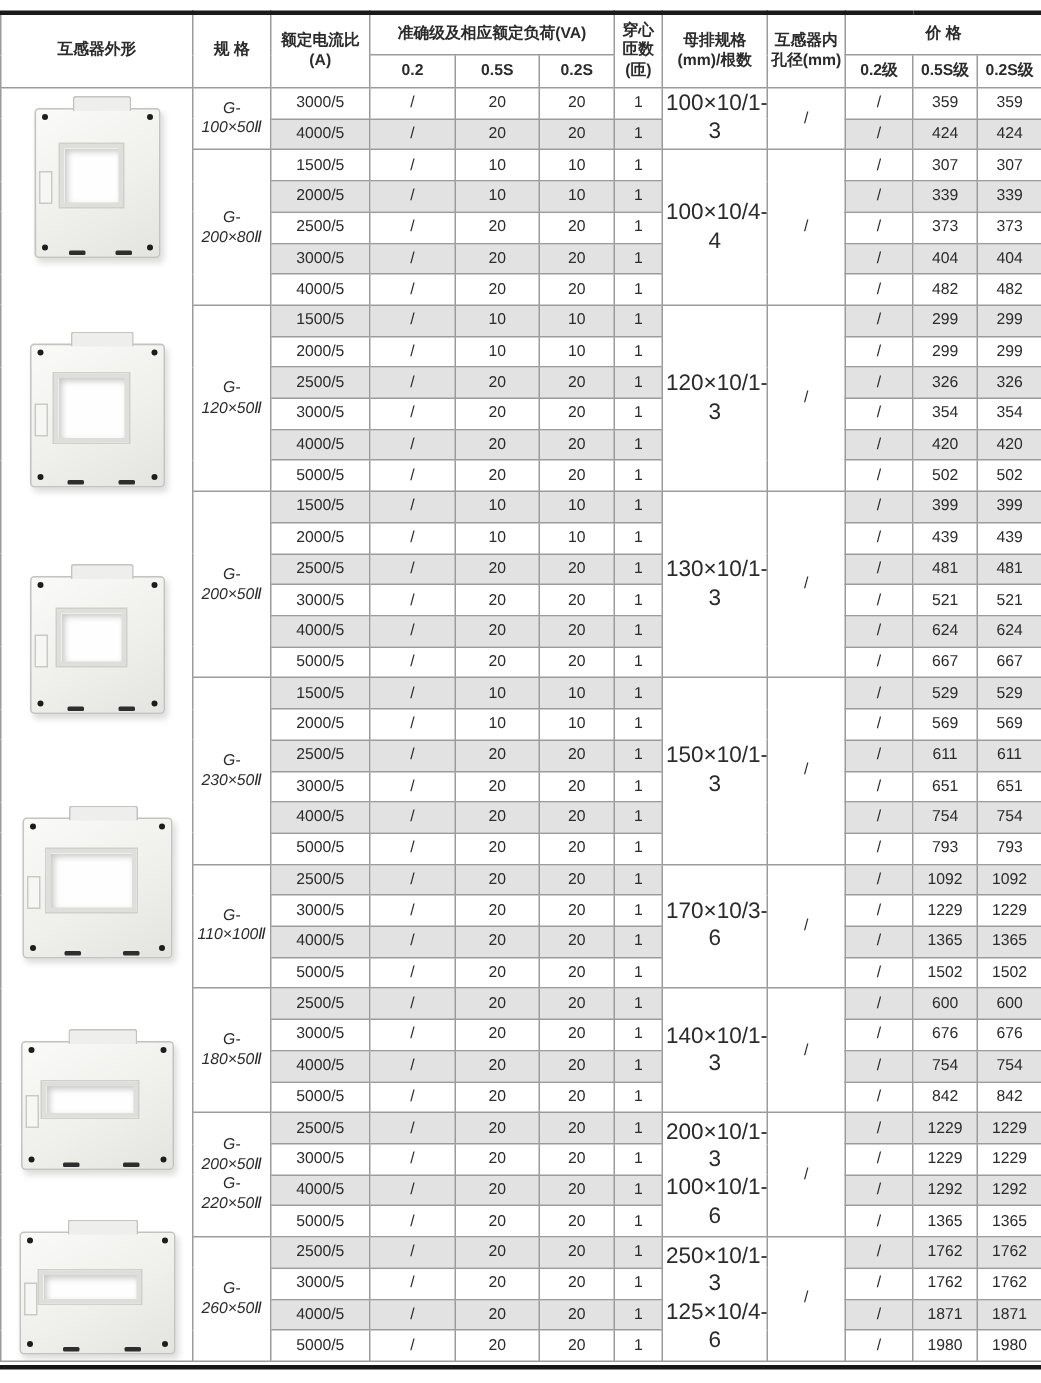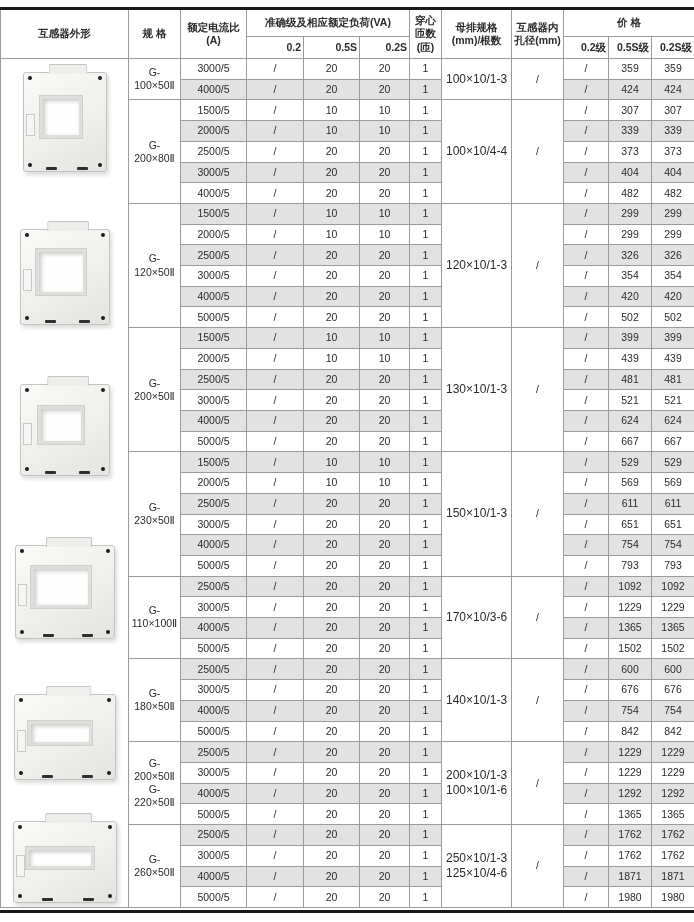--- a/index.html
+++ b/index.html
@@ -23,26 +23,26 @@
     border:1px solid #9b9b9b;
     text-align:center;
     vertical-align:middle;
     padding:0 2px;
     font-size:10.5px;
     line-height:1.25;
     overflow:hidden;
   }
   thead th{background:#fff;font-weight:bold;white-space:pre-line;}
   thead tr.h1 th{height:26px;}
-  thead tr.h2 th{height:21px;text-align:right;}
+  thead tr.h2 th{height:21px;}
   tbody td{height:19.7px;background:#fff;}
   tbody tr.even td{background:#e2e2e2;}
   tbody td.merged{background:#fff !important;white-space:pre-line;}
-  td.spec-cell{font-size:10.5px;}
-  td.busbar-cell{font-size:12px;margin-top:12px;}
+  td.spec-cell{font-size:10.5px;font-style:italic;}
+  td.busbar-cell{font-size:15px;margin-top:12px;}
   td.photo-cell{padding:0;}
   .photo-wrap{position:relative;width:100%;height:848px;}
 
   
   .ct-photo{position:absolute;left:50%;transform:translateX(-50%);}
   .ct-body-box{position:absolute;inset:0;background:linear-gradient(150deg,#fafaf8 0%,#efefec 55%,#e3e3e0 100%);
     border:1px solid #c3c3c0;border-radius:3px;box-shadow:2px 3px 4px rgba(0,0,0,0.14);}
   .ct-tab{position:absolute;top:-8px;left:54%;transform:translateX(-50%);width:44%;height:9px;
     background:#eeeeec;border:1px solid #c3c3c0;border-bottom:none;border-radius:2px 2px 0 0;}
   .ct-window{position:absolute;left:46%;top:45%;transform:translate(-50%,-50%);

